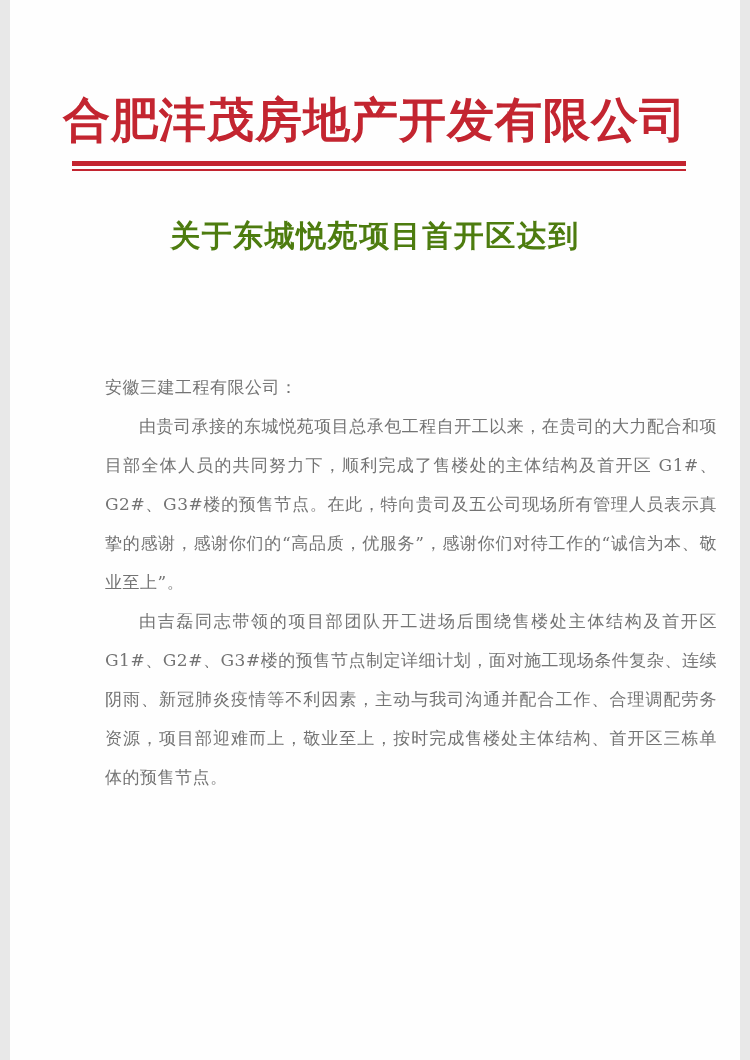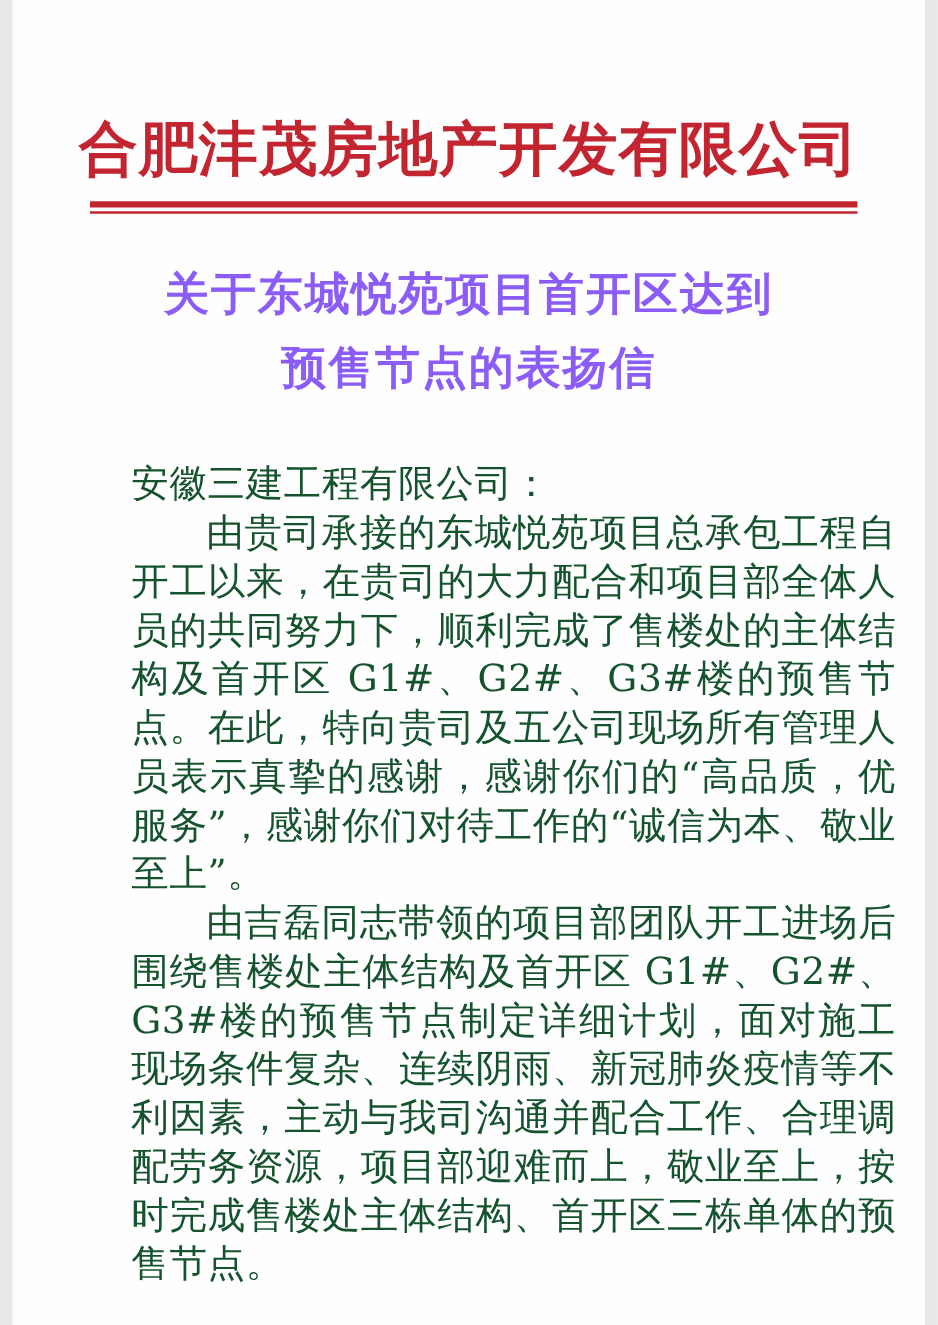--- a/index.html
+++ b/index.html
@@ -47,34 +47,34 @@
     height: 2px;
     background: #c32530;
   }
   
   .doc-title {
     position: absolute;
     top: 206px;
     left: 0;
     right: 0;
     text-align: center;
-    color: #8b5cf6;
-    font-size: 36px;
+    color: #4d7c0f;
+    font-size: 30px;
     font-weight: 700;
     letter-spacing: 1.5px;
     line-height: 59px;
   }
   
   .letter-body {
     position: absolute;
     top: 368px;
     left: 95px;
     width: 612px;
-    color: #14532d;
-    font-size: 30px;
+    color: #737373;
+    font-size: 17px;
     line-height: 39px;
     letter-spacing: 0.5px;
     text-align: justify;
     text-justify: inter-ideograph;
   }
   .letter-body p {
     margin: 0;
     padding: 0;
   }
   .letter-body p.para {
@@ -88,21 +88,20 @@
 
   <h1 class="letterhead-name">合肥沣茂房地产开发有限公司</h1>
 
   <div class="letterhead-rule">
     <div class="rule-thick"></div>
     <div class="rule-thin"></div>
   </div>
 
   <div class="doc-title">
     <div>关于东城悦苑项目首开区达到</div>
-    <div>预售节点的表扬信</div>
   </div>
 
   <div class="letter-body">
     <p class="salutation">安徽三建工程有限公司：</p>
     <p class="para">由贵司承接的东城悦苑项目总承包工程自开工以来，在贵司的大力配合和项目部全体人员的共同努力下，顺利完成了售楼处的主体结构及首开区 G1#、G2#、G3#楼的预售节点。在此，特向贵司及五公司现场所有管理人员表示真挚的感谢，感谢你们的“高品质，优服务”，感谢你们对待工作的“诚信为本、敬业至上”。</p>
     <p class="para">由吉磊同志带领的项目部团队开工进场后围绕售楼处主体结构及首开区 G1#、G2#、G3#楼的预售节点制定详细计划，面对施工现场条件复杂、连续阴雨、新冠肺炎疫情等不利因素，主动与我司沟通并配合工作、合理调配劳务资源，项目部迎难而上，敬业至上，按时完成售楼处主体结构、首开区三栋单体的预售节点。</p>
   </div>
 
 </div>
 

